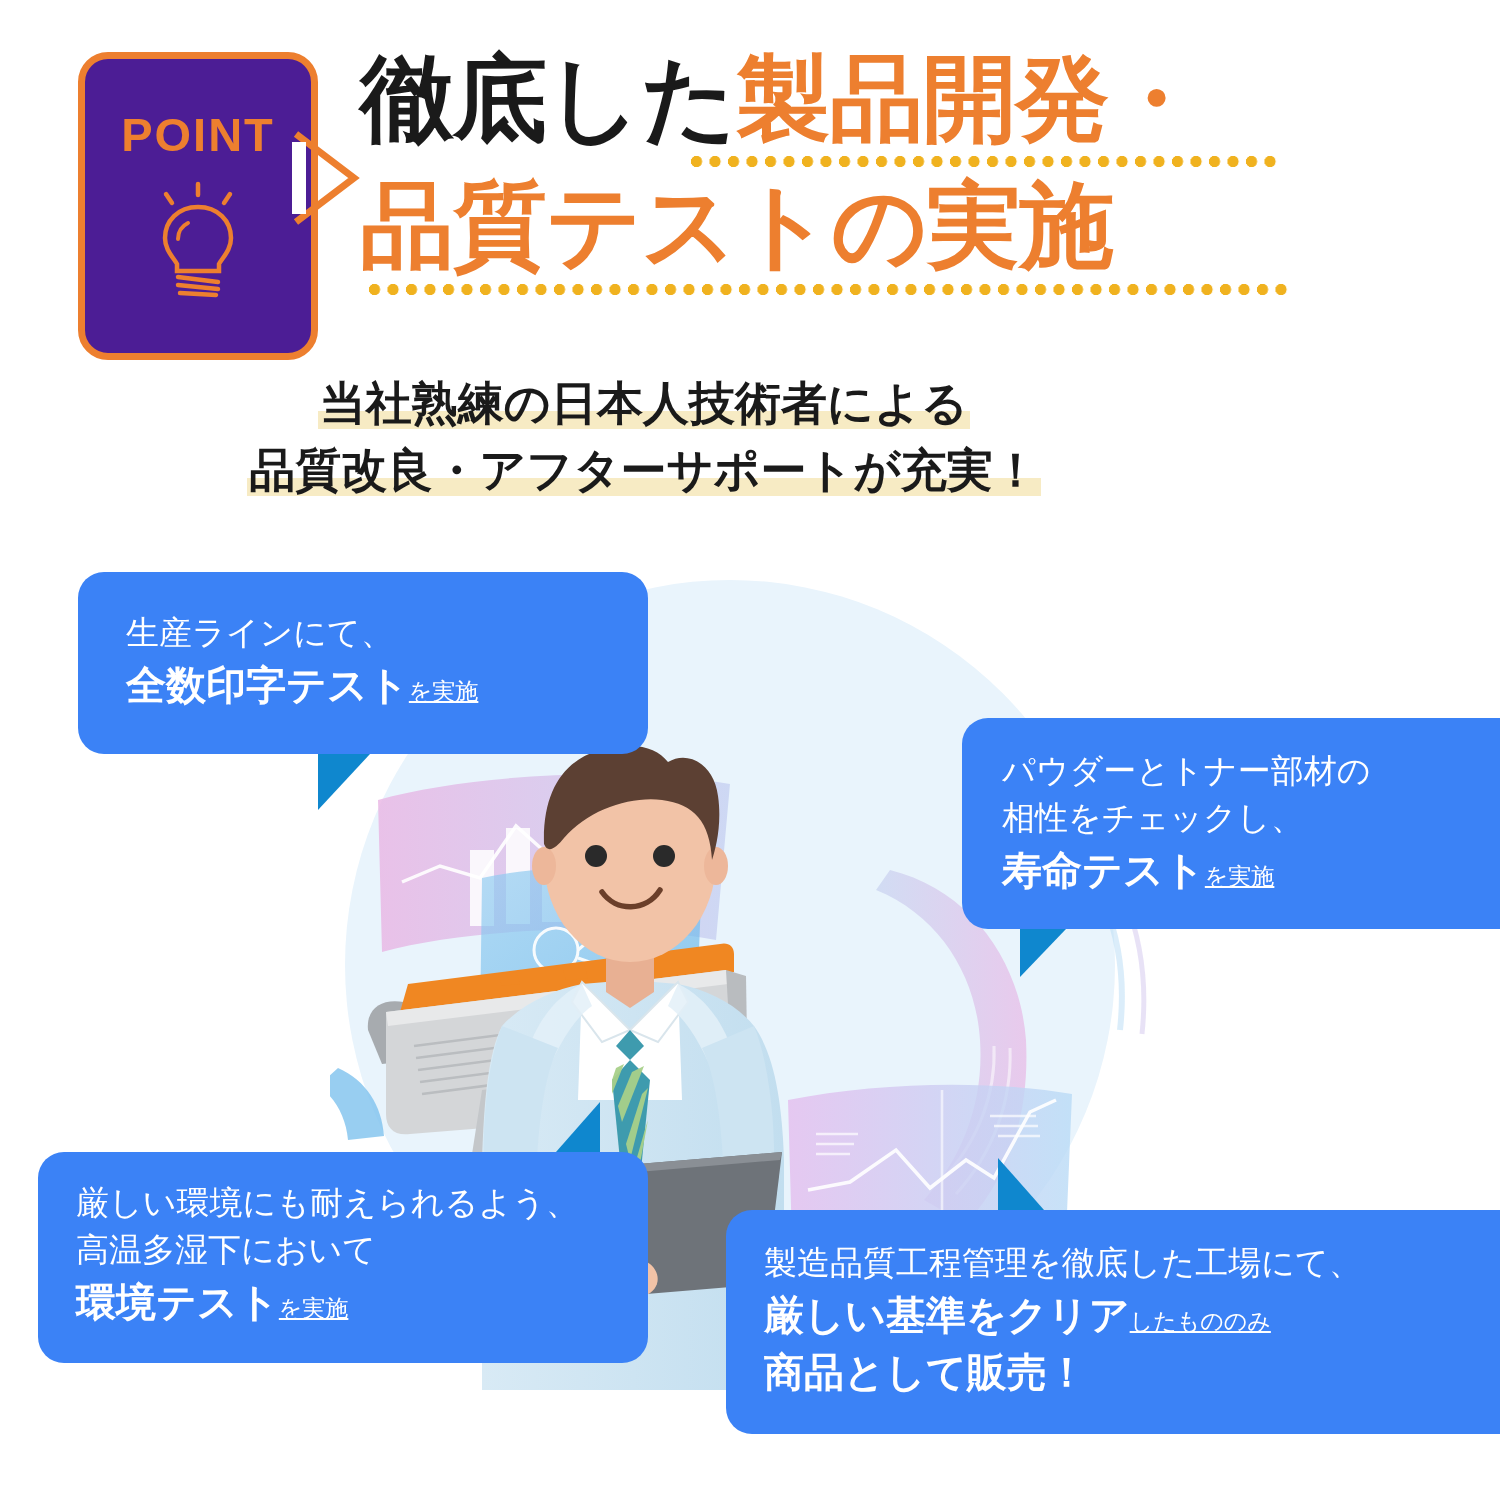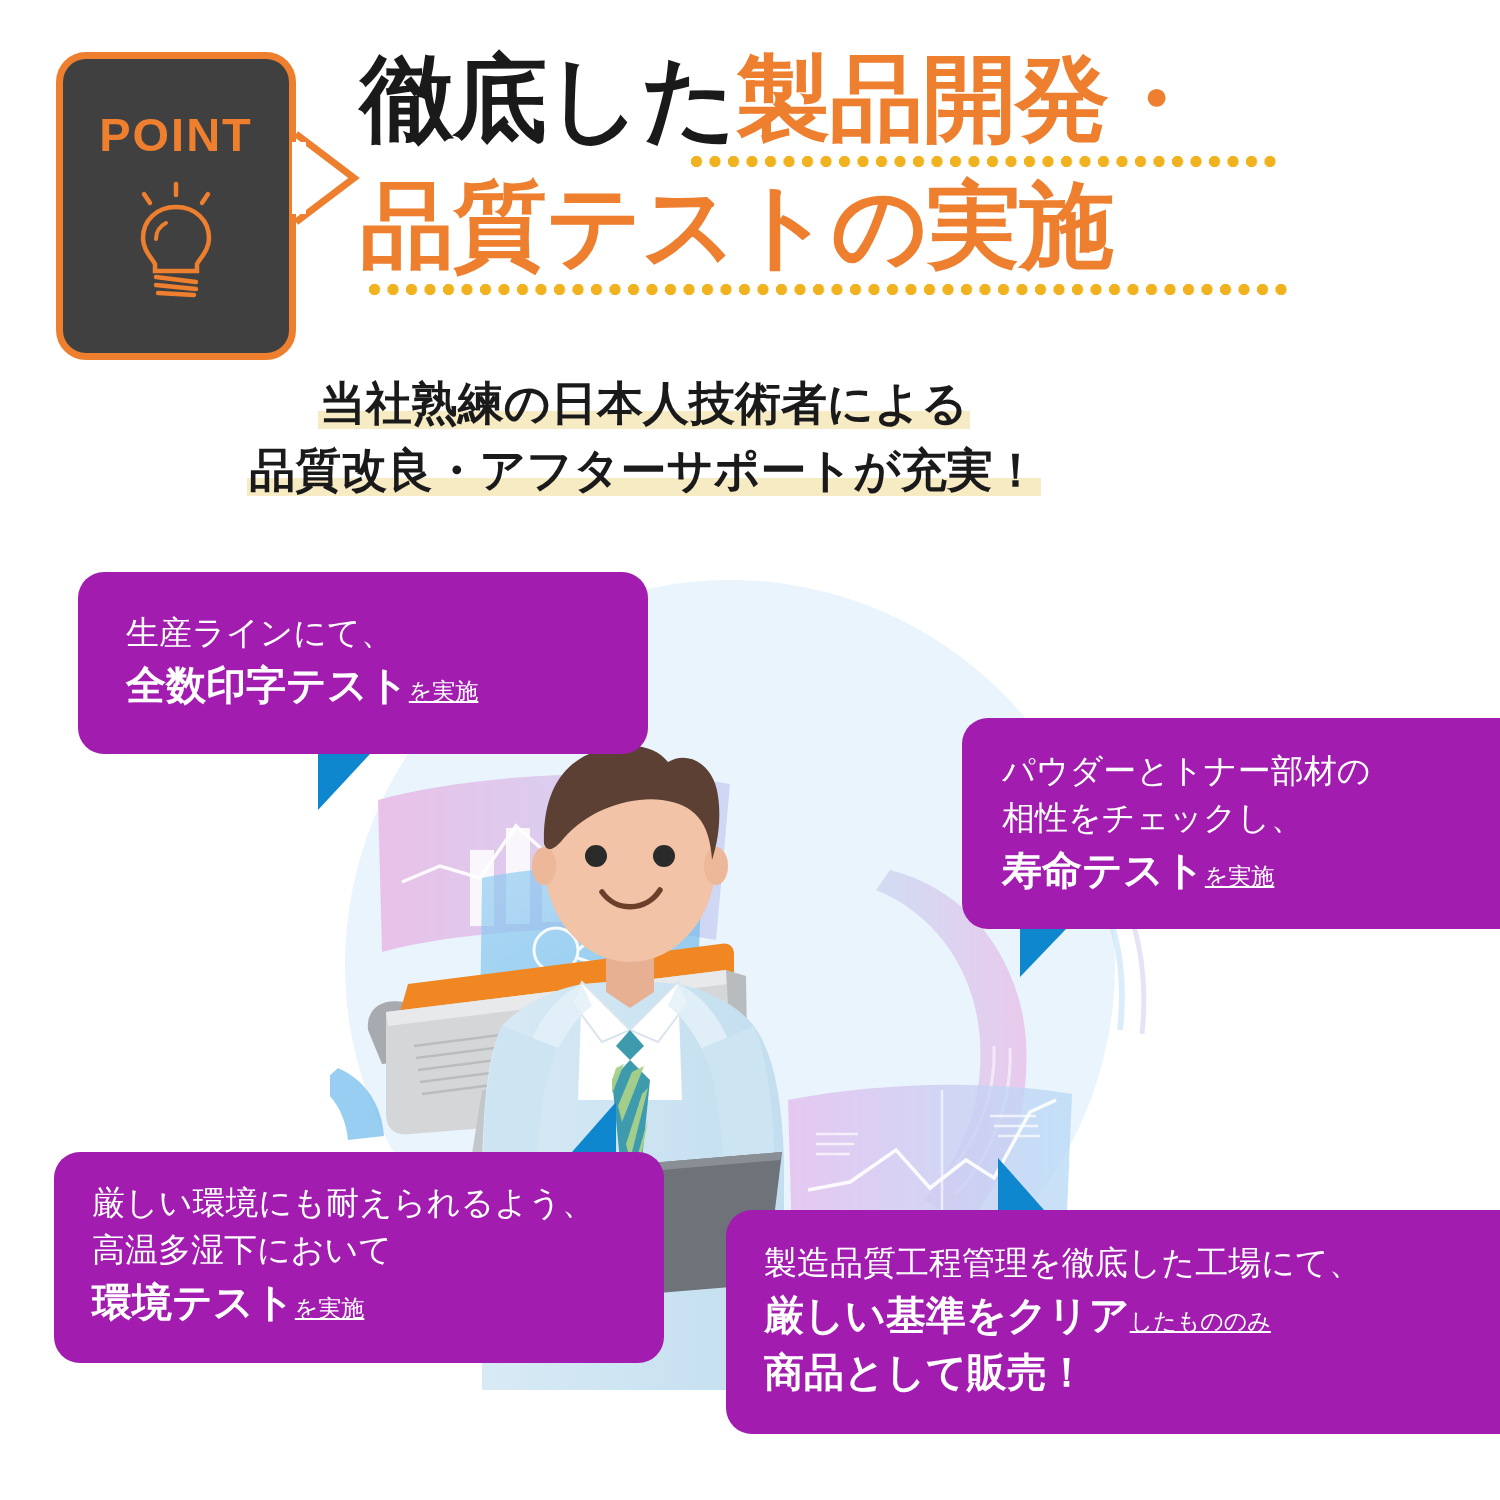--- a/index.html
+++ b/index.html
@@ -7,22 +7,22 @@
   body {
     background:#ffffff;
     font-family:"Liberation Sans","DejaVu Sans",sans-serif;
     position:relative;
     overflow:hidden;
   }
   #stage { position:absolute; inset:0; }
 
   
   .point-badge {
-    position:absolute; left:56px; top:52px; width:240px; height:308px;
-    border:7px solid #ED7F2F; border-radius:30px; background:#404040; z-index:12;
+    position:absolute; left:78px; top:52px; width:240px; height:308px;
+    border:7px solid #ED7F2F; border-radius:30px; background:#4c1d95; z-index:12;
   }
   .point-label {
     position:absolute; left:0; right:0; top:48px; text-align:center;
     color:#ED7F2F; font-size:47px; font-weight:bold; letter-spacing:2px;
   }
   .bulb { position:absolute; left:50%; top:122px; transform:translateX(-50%); }
   .badge-tail { position:absolute; left:292px; top:128px; width:72px; height:100px; z-index:13; }
 
   
   .headline { position:absolute; left:360px; top:46px; width:1000px; z-index:10; }
@@ -51,40 +51,40 @@
 
   
   .scene { position:absolute; left:0; top:540px; width:1500px; height:960px; }
   .bg-circle {
     position:absolute; left:345px; top:40px; width:770px; height:770px;
     border-radius:50%; background:#E9F4FC;
   }
 
   
   .bub {
-    position:absolute; background:#a21caf; border-radius:26px; color:#fff; z-index:20;
+    position:absolute; background:#3b82f6; border-radius:26px; color:#fff; z-index:20;
   }
   .bub .txt { font-size:33px; line-height:1.42; white-space:nowrap; }
   .bub .txt b { font-size:40px; font-weight:bold; }
   .bub .txt .sm { font-size:23px; font-weight:normal;text-decoration:underline; }
   .tail { position:absolute; width:0; height:0; z-index:19; }
 
   #bub-print  { left:78px;  top:32px;  width:570px; padding:38px 0 40px 48px; }
   #bub-print .tail {
     left:240px; top:100%; border-left:0 solid transparent;
     border-right:52px solid transparent; border-top:56px solid #0F87CE;
   }
 
   #bub-life   { left:962px; top:178px; width:584px; padding:30px 0 30px 40px; }
   #bub-life .tail {
     left:58px; top:100%; border-left:0 solid transparent;
     border-right:46px solid transparent; border-top:48px solid #0F87CE;
   }
 
-  #bub-env    { left:38px;  top:612px; width:610px; padding:28px 0 32px 38px;margin-left:16px; }
+  #bub-env    { left:38px;  top:612px; width:610px; padding:28px 0 32px 38px; }
   #bub-env .tail {
     right:48px; bottom:100%; border-left:44px solid transparent;
     border-right:0 solid transparent; border-bottom:50px solid #0F87CE;
   }
 
   #bub-sale   { left:726px; top:670px; width:839px; padding:30px 0 34px 38px; }
   #bub-sale .tail {
     left:272px; bottom:100%; border-left:0 solid transparent;
     border-right:46px solid transparent; border-bottom:52px solid #0F87CE;
   }

